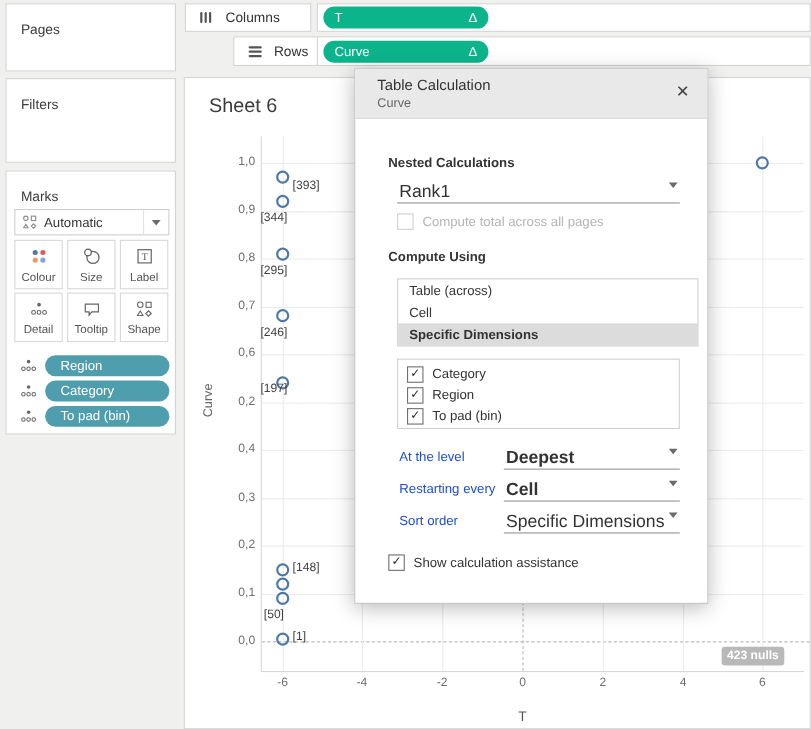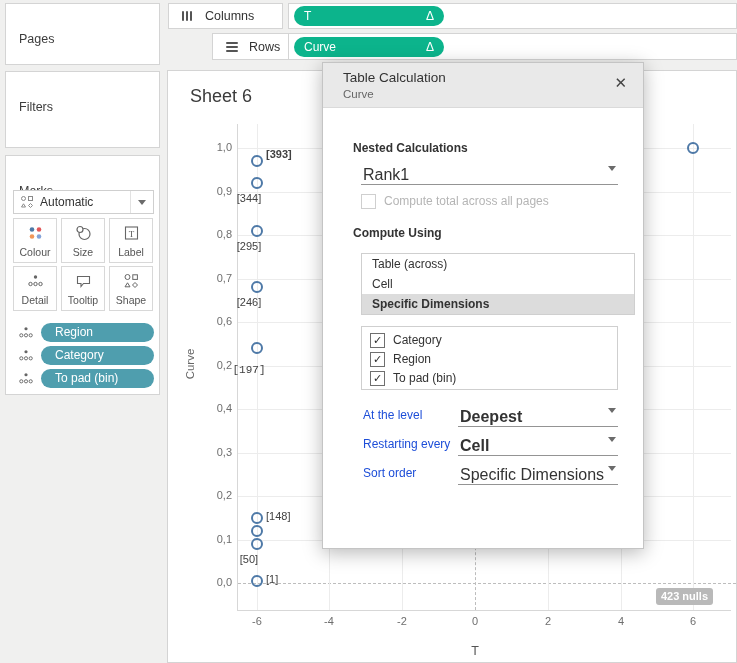--- a/index.html
+++ b/index.html
@@ -2,21 +2,21 @@
 <html style="--green: #0cb48c; --teal: #4f9eae; --blue: #4e79a7; --nulls: #b9b9b9; --selrow: #dcdcdc;"><head>
 <meta charset="utf-8">
 <style>
   html,body{margin:0;padding:0;}
   body{width:737px;height:663px;overflow:hidden;background:#f0f0ef;
        font-family:"Liberation Sans",sans-serif;color:#333;position:relative;}
   #app{position:absolute;inset:0;}
 
   
   .panel{position:absolute;background:#fff;border:1px solid #d4d4d4;box-sizing:border-box;}
-  .panel-label{padding:28px 0 0 13px;font-size:12.5px;color:#3c3c3c;}
+  .panel-label{padding:16px 0 0 13px;font-size:12.5px;color:#3c3c3c;}
   #pages-panel{left:5px;top:3px;width:155px;height:62px;}
   #filters-panel{left:5px;top:71px;width:155px;height:77px;}
   #marks-panel{left:5px;top:155px;width:155px;height:240px;}
 
   #marktype-dd{position:absolute;left:7px;top:34px;width:141px;height:24px;background:#fff;
     border:1px solid #cfcfcf;box-sizing:border-box;display:flex;align-items:center;}
   #marktype-dd .dd-icon{margin:0 6px 0 6px;display:flex;}
   #marktype-dd .dd-text{font-size:12px;color:#333;flex:1;}
   #marktype-dd .dd-caret{width:22px;align-self:stretch;border-left:1px solid #e2e2e2;
     display:flex;align-items:center;justify-content:center;}
@@ -279,29 +279,29 @@
       <div class="xtick" style="left: 460px; top: 615px;">0</div>
       <div class="v-grid" style="left: 548px; top: 124px; height: 486px;"></div>
       <div class="xtick" style="left: 533px; top: 615px;">2</div>
       <div class="v-grid" style="left: 621px; top: 124px; height: 486px;"></div>
       <div class="xtick" style="left: 606px; top: 615px;">4</div>
       <div class="v-grid" style="left: 693px; top: 124px; height: 486px;"></div>
       <div class="xtick" style="left: 678px; top: 615px;">6</div>
       <div class="axis-line-x" style="left: 237px; top: 610px; width: 494px;"></div>
       <div class="axis-line-y" style="left: 237px; top: 124px; height: 486px;"></div>
       <div class="pt" style="left: 251px; top: 155px;"></div>
-      <div class="pt-label" style="left: 266px; top: 148px; font-weight: bold;">[393]</div>
+      <div class="pt-label" style="left: 266px; top: 163px;">[393]</div>
       <div class="pt" style="left: 251px; top: 177px;"></div>
       <div class="pt-label below" style="left: 229px; top: 192px;">[344]</div>
       <div class="pt" style="left: 251px; top: 225px;"></div>
       <div class="pt-label below" style="left: 229px; top: 240px;">[295]</div>
       <div class="pt" style="left: 251px; top: 281px;"></div>
       <div class="pt-label below" style="left: 229px; top: 296px; text-align: center;">[246]</div>
       <div class="pt" style="left: 251px; top: 342px;"></div>
-      <div class="pt-label below" style="left: 229px; top: 364px; font-family: Liberation Mono, monospace;">[197]</div>
+      <div class="pt-label below" style="left: 229px; top: 347px;">[197]</div>
       <div class="pt" style="left: 251px; top: 512px;"></div>
       <div class="pt-label" style="left: 266px; top: 510px;">[148]</div>
       <div class="pt" style="left: 251px; top: 525px;"></div>
       <div class="pt" style="left: 251px; top: 538px;"></div>
       <div class="pt-label below" style="left: 229px; top: 553px;">[50]</div>
       <div class="pt" style="left: 251px; top: 575px;"></div>
       <div class="pt-label" style="left: 266px; top: 573px;">[1]</div>
       <div class="pt" style="left: 687px; top: 142px;"></div>
     </div>
   <div id="y-axis-title">Curve</div>
@@ -363,15 +363,18 @@
         </div>
         <div class="param-row" style="top: 400px;">
           <span class="p-label">Sort order</span>
           <div class="dd-field">
             <span class="fld-text">Specific Dimensions</span>
             <span class="fld-caret"><span class="caret-tri"></span></span>
           </div>
         </div>
       </div>
 
+    <div class="cbx-row" style="left:30px;top:441px;">
+      <span class="cbx" id="assist-cbx">✓</span><span>Show calculation assistance</span>
+    </div>
   </div>
 
 </div>
 
 </body></html>

